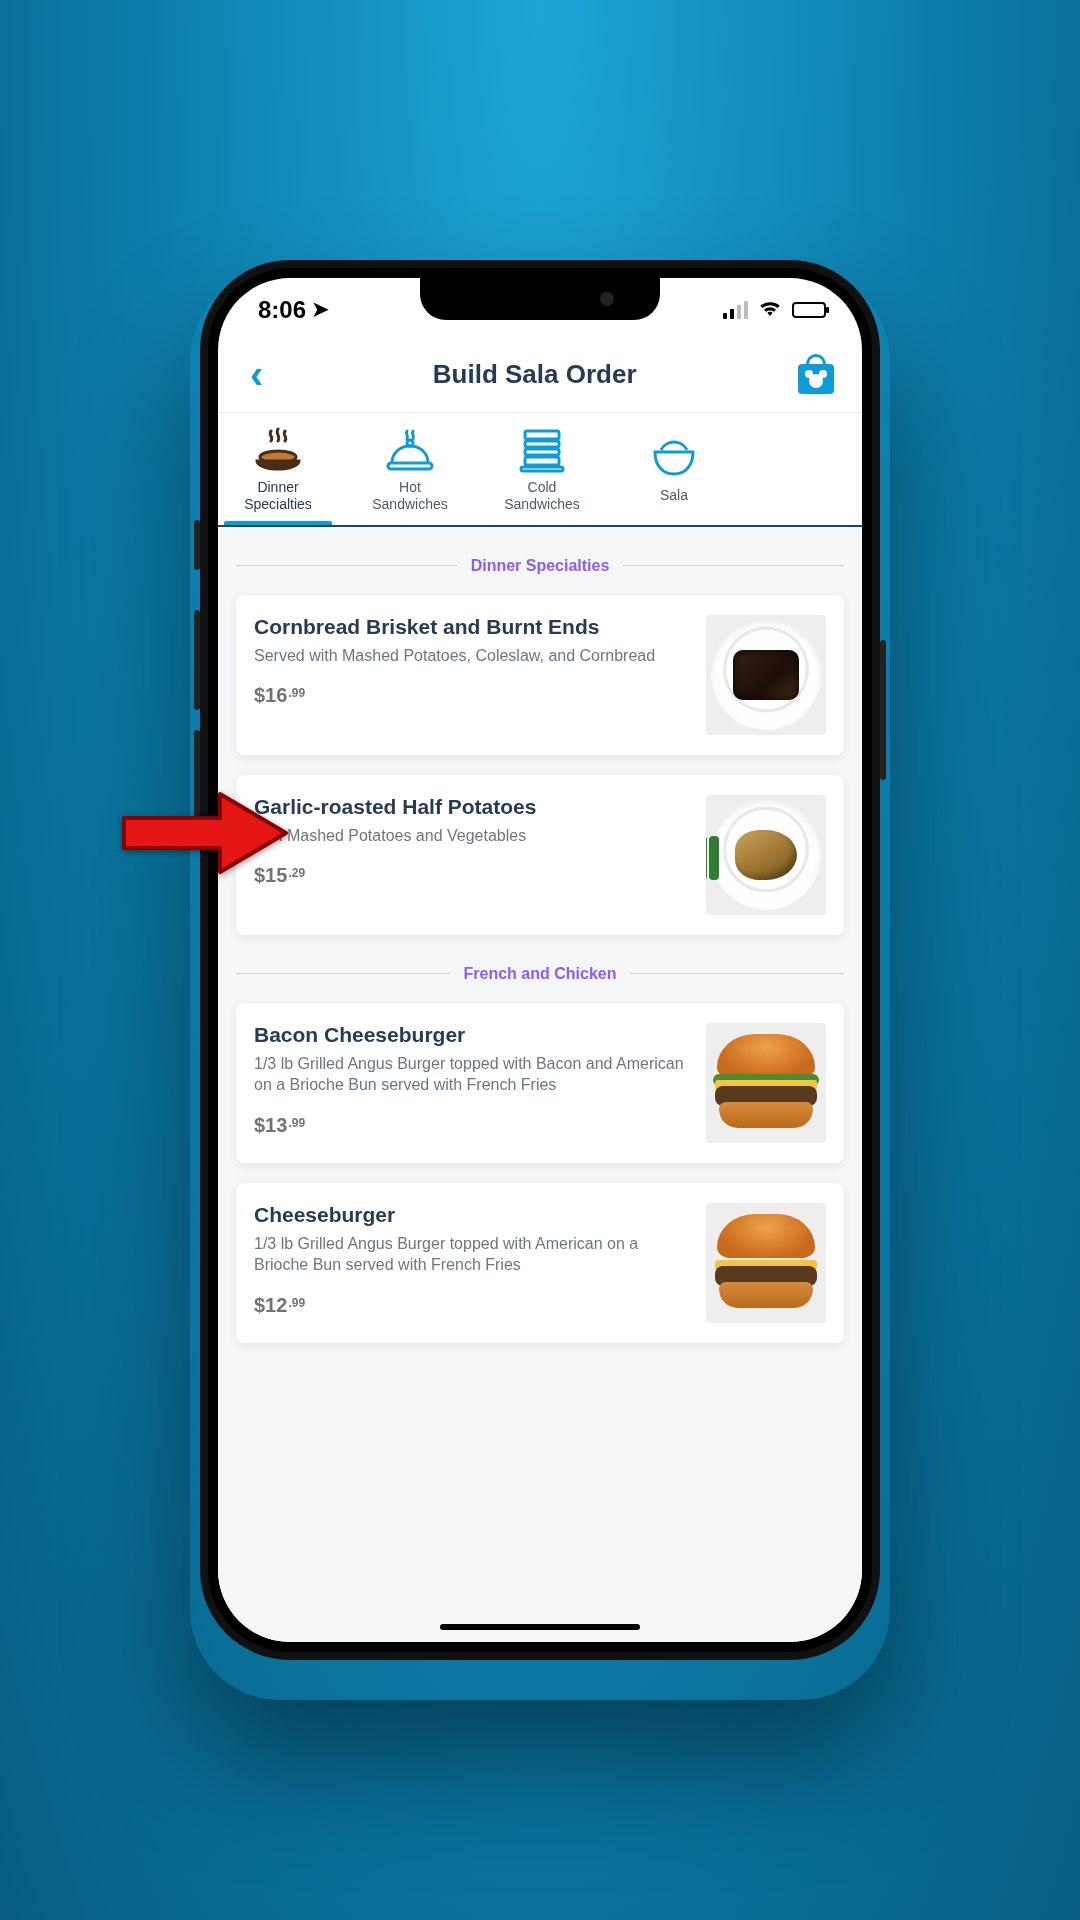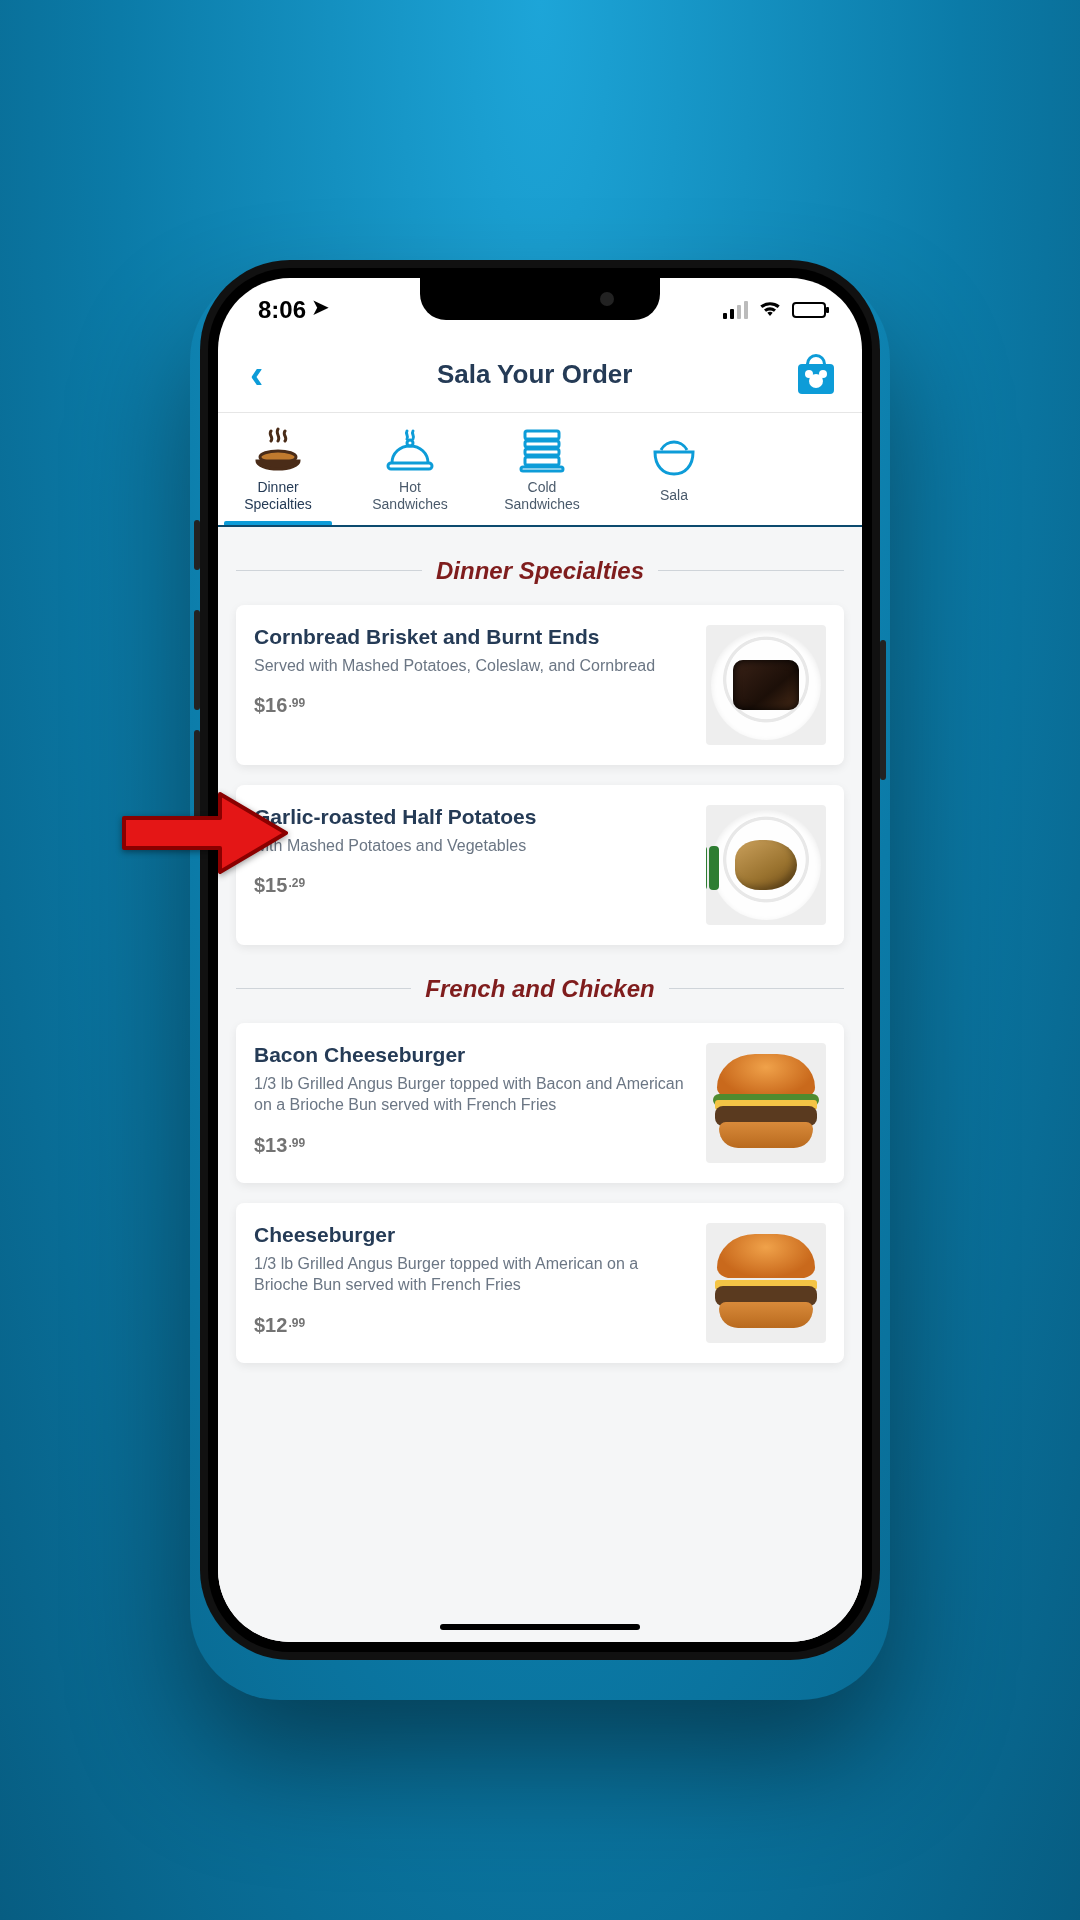--- a/index.html
+++ b/index.html
@@ -55,21 +55,21 @@
 .notch::after{
   content:""; position:absolute; right:46px; top:14px;
   width:14px; height:14px; border-radius:50%;
   background:#222;
 }
 .status-bar {
   height: 56px; display: flex; justify-content: space-between;
   align-items: center; padding: 8px 36px 0 40px;
   font-weight: 700; font-size: 24px; color:#000;
 }
-.status-left { display:flex; align-items:flex-start; gap:6px; }
+.status-left { display:flex; align-items:center; gap:6px; }
 .status-right { display:flex; align-items:center; gap:10px; }
 .loc-arrow { font-size:20px; transform: translateY(-1px); }
 .sig-bars { display:flex; align-items:flex-end; gap:3px; height:18px;}
 .sig-bars span{ width:4px; background:#000; border-radius:1px;}
 .sig-bars span:nth-child(1){height:6px;}
 .sig-bars span:nth-child(2){height:10px;}
 .sig-bars span:nth-child(3){height:14px; background:#bbb;}
 .sig-bars span:nth-child(4){height:18px; background:#bbb;}
 .wifi { font-size:22px; }
 .battery {
@@ -128,21 +128,21 @@
 .content{
   flex:1; overflow:hidden; background:#f5f6f7;
   padding: 0 18px 0 18px;
 }
 .sec-title{
   display:flex; align-items:center; gap:14px;
   margin: 30px 0 20px 0;
 }
 .sec-title .line{ flex:1; height:1px; background:#cfd4d9;}
 .sec-title .txt{
-  font-size:24px; font-weight:800; color:#7f1d1d;font-style:italic;
+  font-size:16px; font-weight:800; color:#8b5cf6;
 }
 .card{
   background:#fff; border-radius:8px;
   box-shadow: 0 3px 10px rgba(0,0,0,0.07);
   padding: 20px 18px;
   display:flex; gap:16px;
   margin-bottom:20px;
 }
 .card-body{ flex:1; }
 .card-title{ font-size:21px; font-weight:800; color:#253b56; margin-bottom:6px;}
@@ -243,21 +243,21 @@
             <svg width="24" height="18" viewBox="0 0 24 18">
                 <path d="M12 17 9.3 13.7a5 5 0 0 1 5.4 0Zm-6-6.5a10 10 0 0 1 12 0l-2 2.3a7 7 0 0 0-8 0ZM2.3 6.6a16 16 0 0 1 19.4 0l-2 2.3a13 13 0 0 0-15.4 0Z" fill="#000"></path>
               </svg>
           </span>
           <span class="battery"><span class="battery-fill"></span></span>
         </div>
       </div>
 
       <div class="nav-header">
         <div class="back-chevron">‹</div>
-        <div class="page-title">Sala Your Order</div>
+        <div class="page-title">Build Sala Order</div>
         <div class="bag-icon">
           <div class="bag-handle"></div>
           <div class="bag-body"></div>
           <div class="mouse">
               <span class="ear l"></span>
               <span class="ear r"></span>
               <span class="head"></span>
             </div>
         </div>
       </div>

